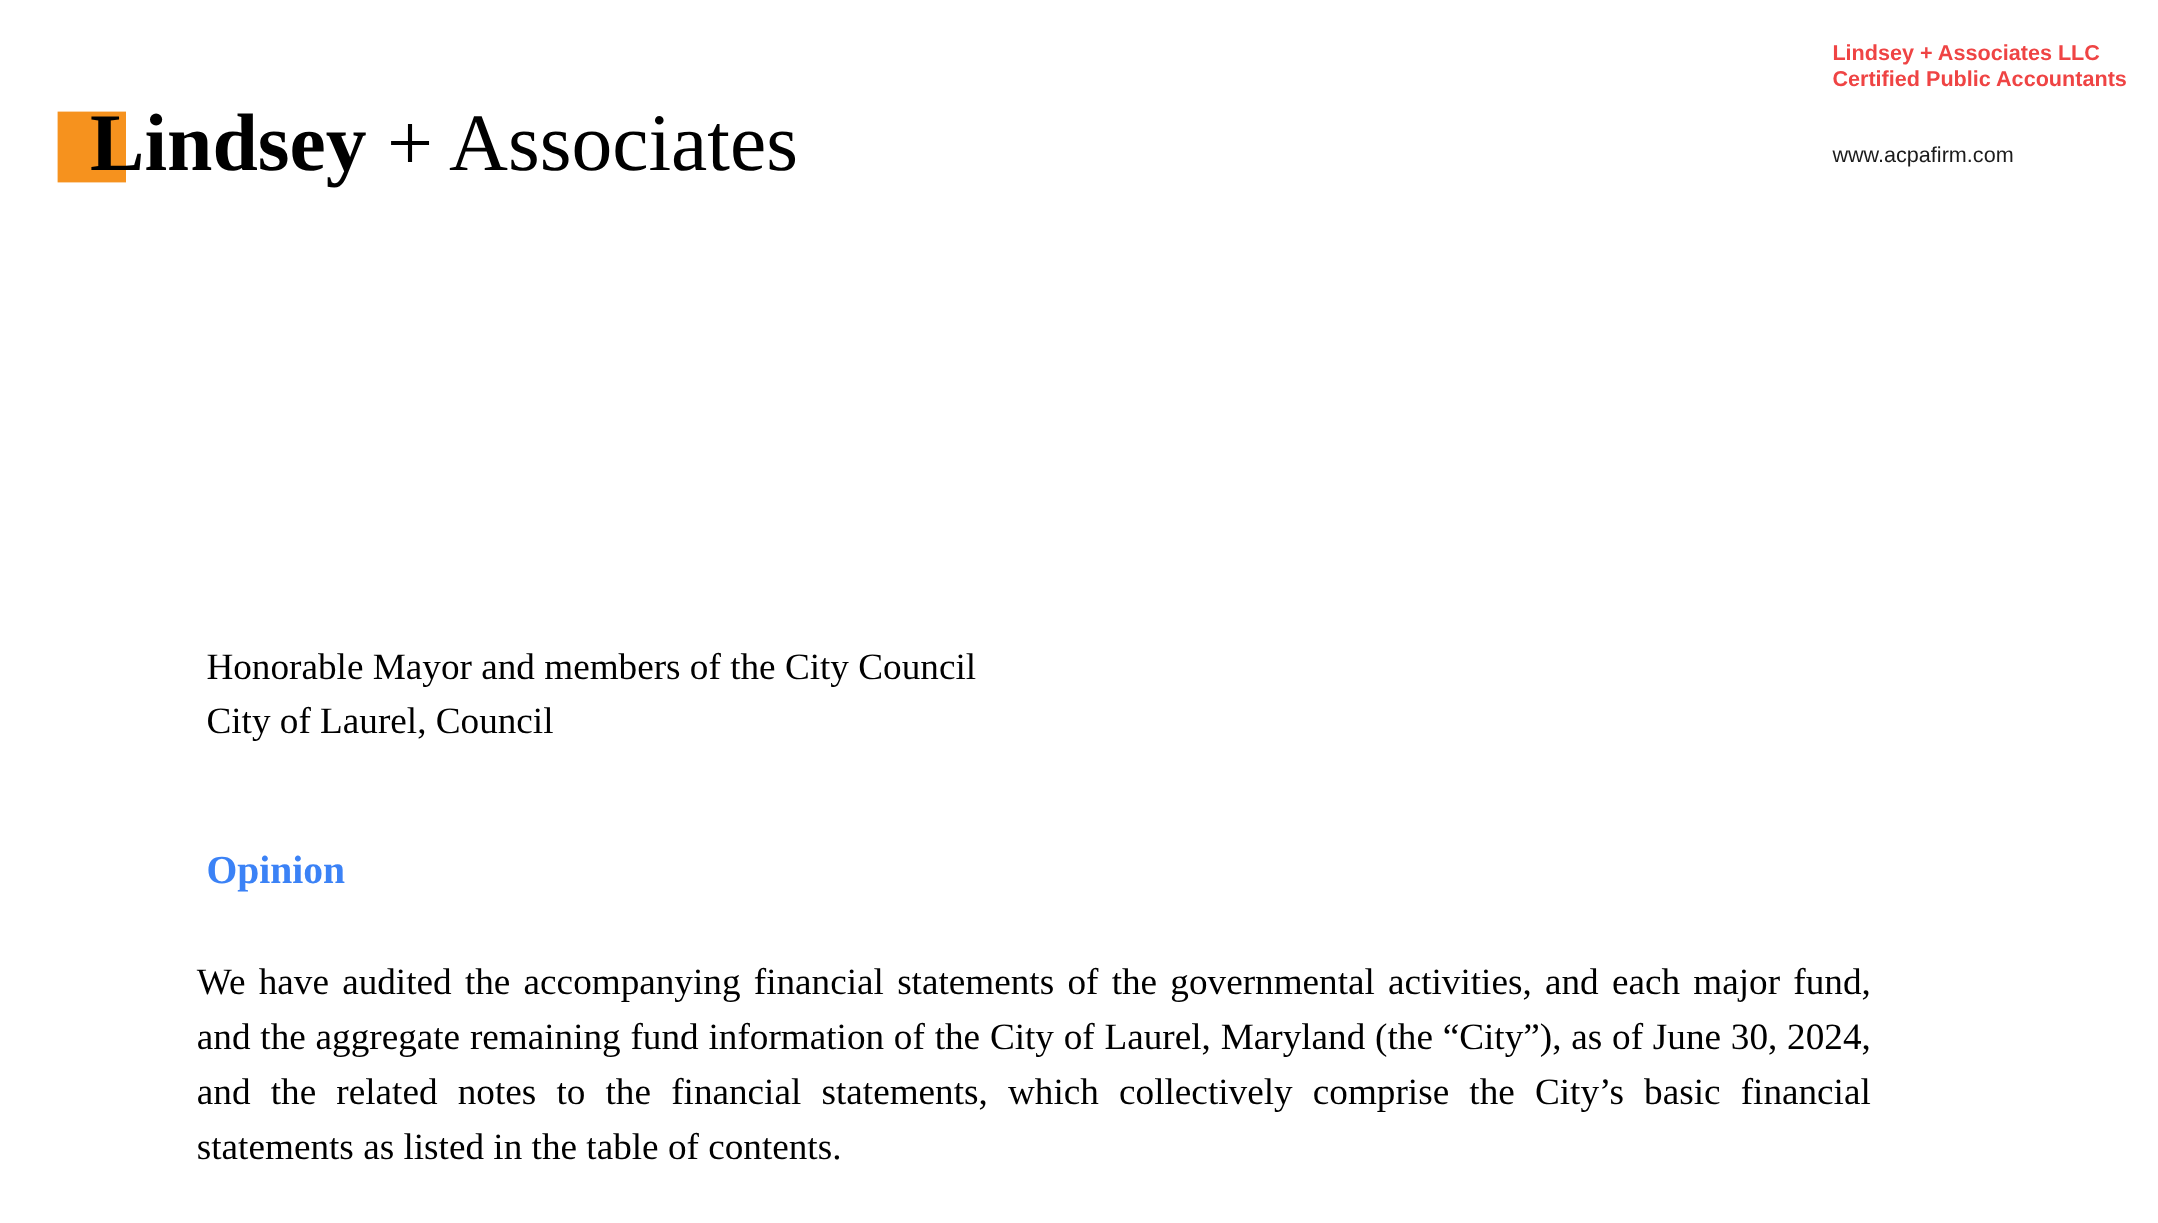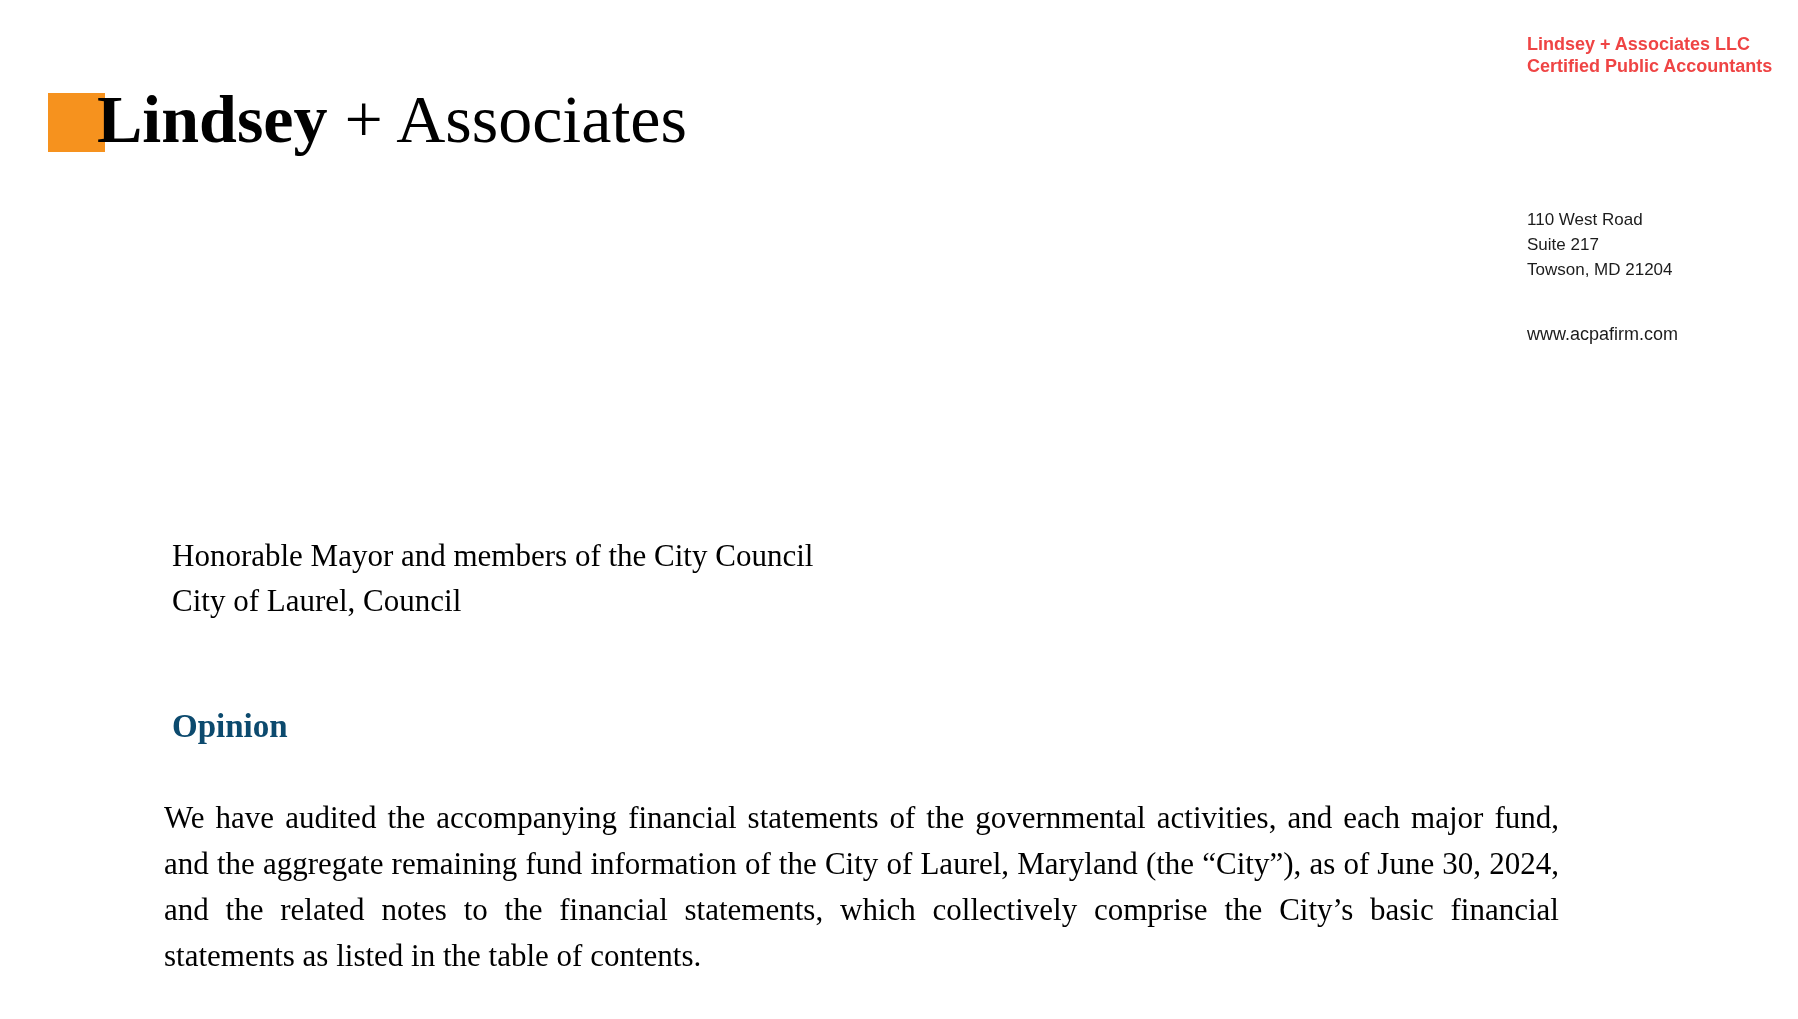--- a/index.html
+++ b/index.html
@@ -26,21 +26,21 @@
     left: 0;
     top: 8px;
     width: 57px;
     height: 59px;
     display: block;
     background: #f6921e;
   }
   .logo-text {
     position: relative;
     display: inline-block;
-    padding-left: 49px;
+    padding-left: 27px;
     font-size: 68px;
     font-family: "Liberation Serif", serif;
     color: #000000;
     letter-spacing: 0px;
   }
   .logo-text b { font-weight: bold; }
 
   
   .side {
     position: absolute;
@@ -95,21 +95,21 @@
     line-height: 45px;
     color: #000000;
   }
   .section-heading {
     position: absolute;
     left: 172px;
     top: 708px;
     margin: 0;
     font-size: 33px;
     font-weight: bold;
-    color: #0c4a6e;
+    color: #3b82f6;
     font-family: "Liberation Serif", serif;
   }
   .opinion-paragraph {
     position: absolute;
     left: 164px;
     top: 795px;
     width: 1395px;
     margin: 0;
     font-size: 31px;
     line-height: 46px;
@@ -125,25 +125,20 @@
   <div class="logo">
     <span class="logo-square" style="background: rgb(246, 146, 30);"></span>
     <span class="logo-text"><b>Lindsey</b><span> + Associates</span></span>
   </div>
 
   <div class="side">
     <div class="firm-block">
       <div>Lindsey + Associates LLC</div>
       <div>Certified Public Accountants</div>
     </div>
-    <div class="addr-block">
-      <div>110 West Road</div>
-      <div>Suite 217</div>
-      <div>Towson, MD 21204</div>
-    </div>
     <div class="web-block">www.acpafirm.com</div>
   </div>
 
 
   <p class="addressee"><span>Honorable Mayor and members of the City Council</span><br><span>City of Laurel, Council</span></p>
 
   <h2 class="section-heading">Opinion</h2>
 
   <p class="opinion-paragraph">We have audited the accompanying financial statements of the governmental activities, and each major fund, and the aggregate remaining fund information of the City of Laurel, Maryland (the “City”), as of June 30, 2024, and the related notes to the financial statements, which collectively comprise the City’s basic financial statements as listed in the table of contents.</p>
 

